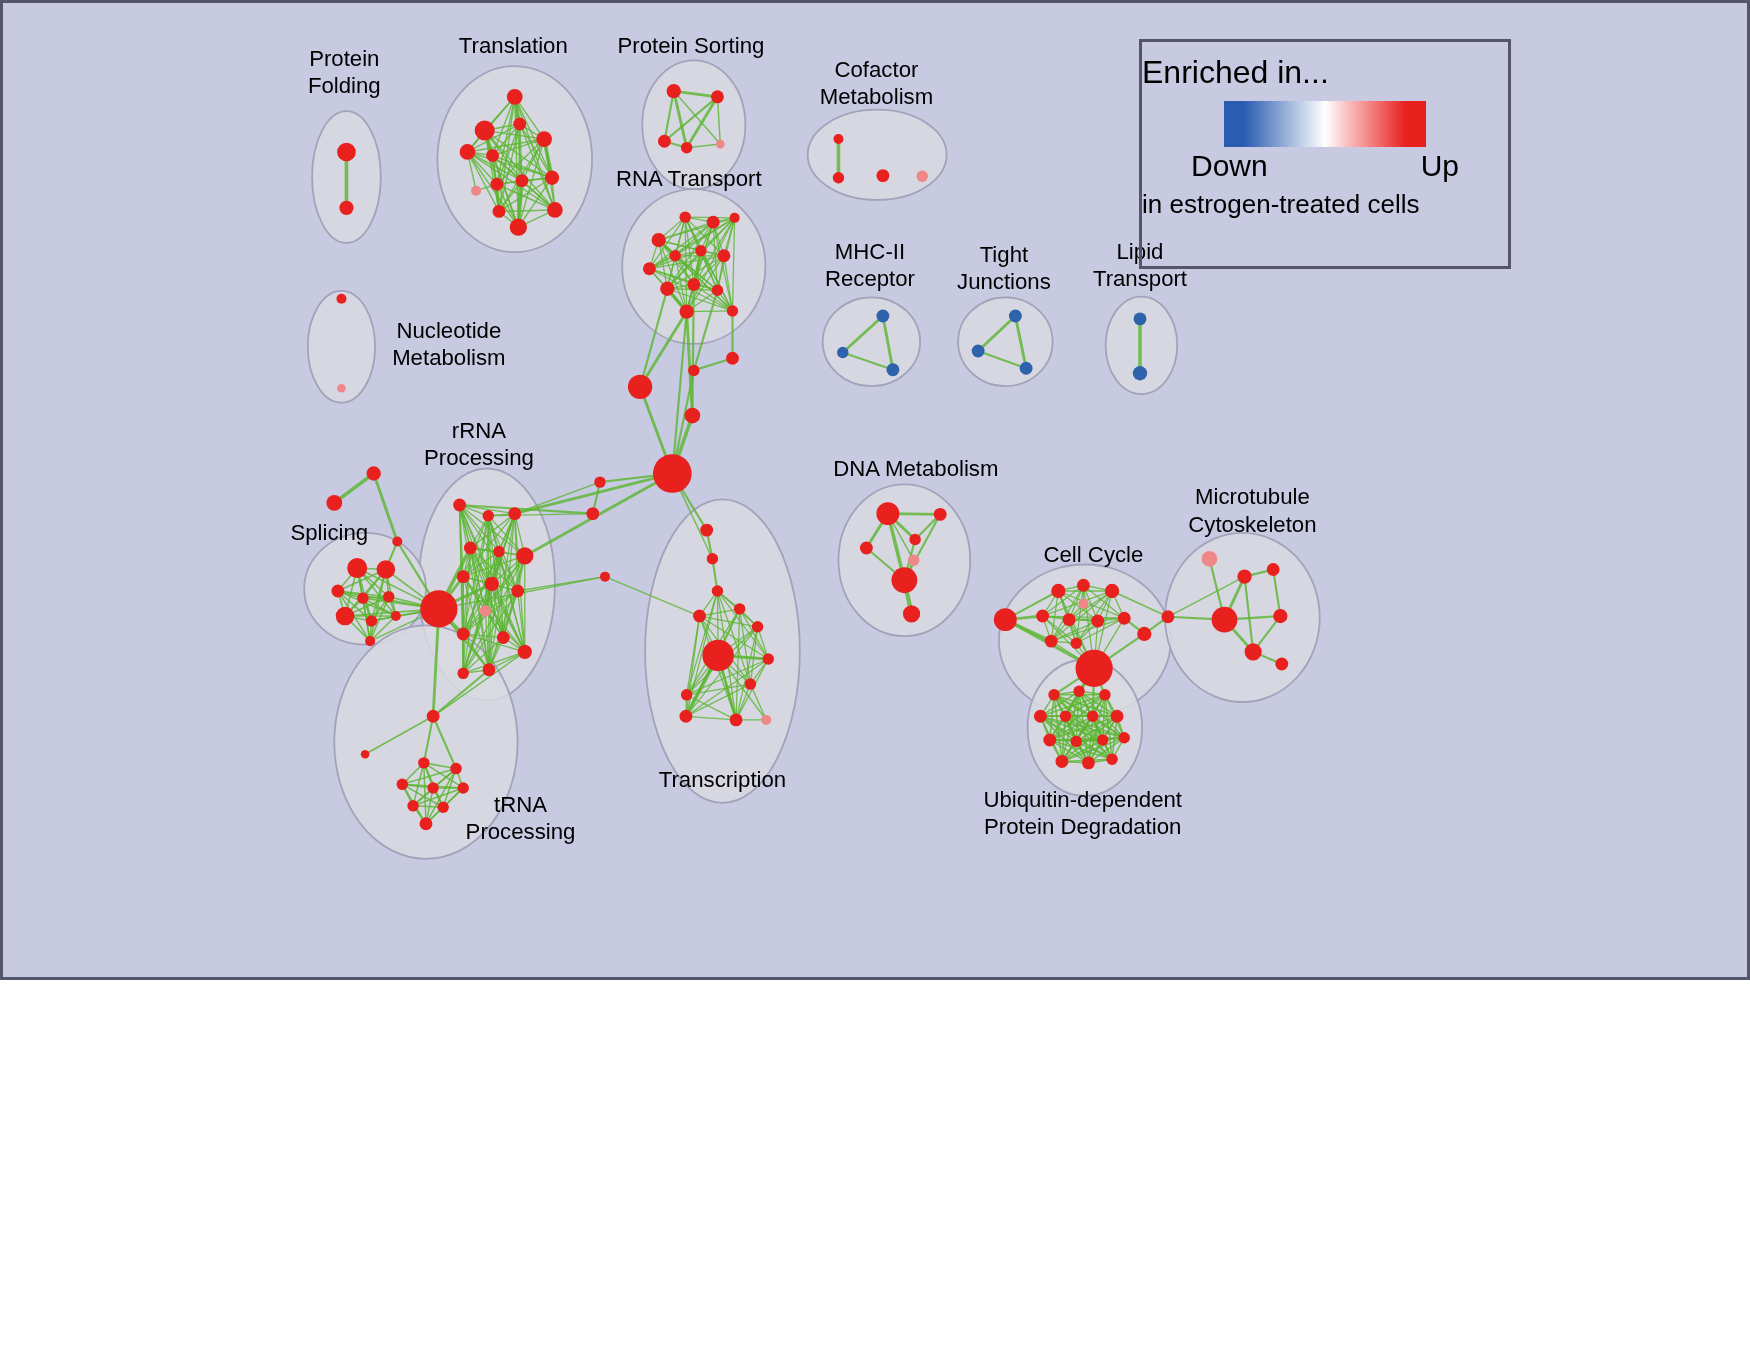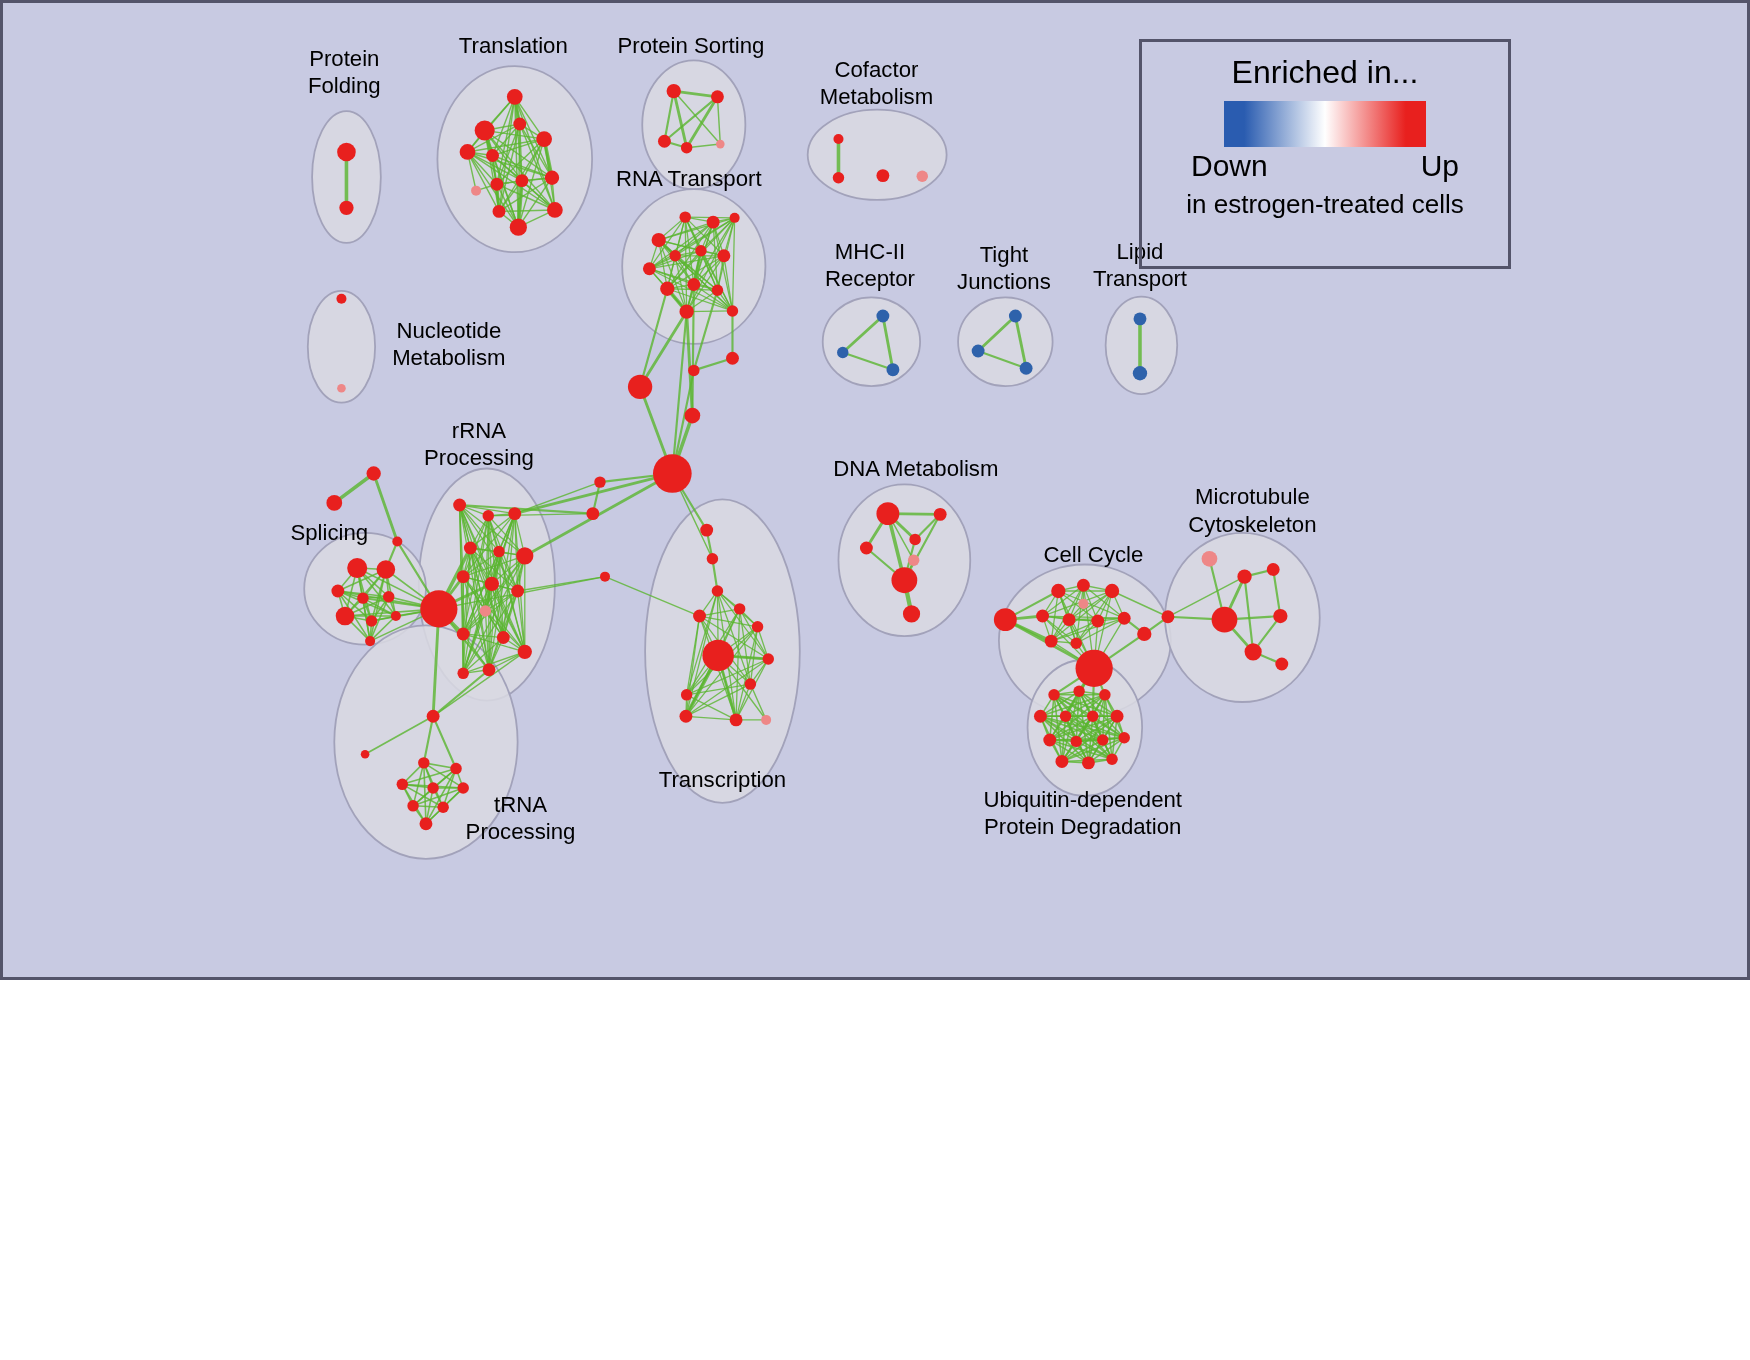--- a/index.html
+++ b/index.html
@@ -10,21 +10,21 @@
     box-sizing:border-box;
     border:3px solid #b91c1c;
     background:#c8cae2;
     overflow:hidden;
   }
   .stage svg{position:absolute;left:0;top:0;width:100%;height:100%;}
   svg text{font-family:"Liberation Sans",sans-serif;}
   .legend{
     position:absolute;left:1136px;top:36px;width:372px;height:230px;
     box-sizing:border-box;border:3px solid #54546a;
-    text-align:center;color:#000;
+    text-align:left;color:#000;
   }
   .legend-title{font-size:32px;margin-top:12px;}
   .legend-grad{width:202px;height:46px;margin:10px auto 0 auto;}
   .legend-du{display:flex;justify-content:space-between;width:268px;margin:2px auto 0 auto;font-size:30px;gap:28px;}
   .legend-cap{font-size:26px;line-height:33px;}
   .legend-cap.first{margin-top:5px;}
 </style>
 </head>
 <body>
 

